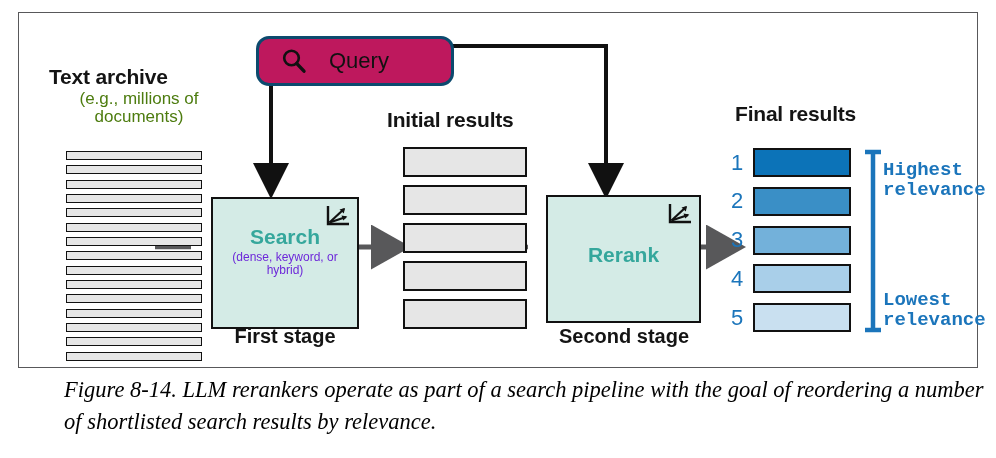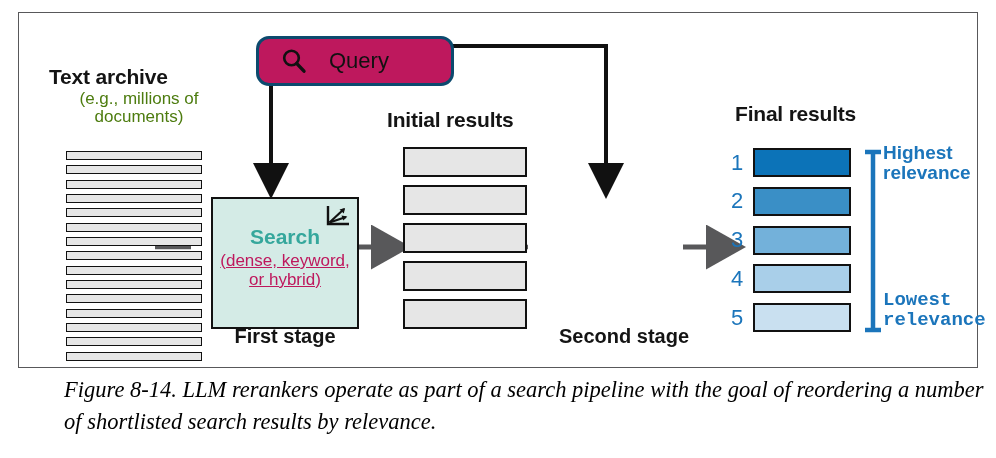--- a/index.html
+++ b/index.html
@@ -103,24 +103,23 @@
     position: absolute;
     left: 0; right: 0;
     text-align: center;
   }
   .stage-title {
     color: #35a79c;
     font-weight: bold;
     font-size: 21px;
   }
   .stage-detail {
-    color: #be185d;
-    font-size: 17px;
+    color: #6d28d9;
+    font-size: 12px;
     line-height: 1.12;
-    text-decoration: underline;
   }
   .corner-icon {
     position: absolute;
     right: 6px; top: 5px;
     width: 26px; height: 24px;
   }
   .stage-caption {
     position: absolute;
     font-weight: bold;
     font-size: 20px;
@@ -187,21 +186,21 @@
     width: 16px; height: 184px;
   }
   .relevance-label {
     position: absolute;
     color: #1b75bb;
     font-weight: bold;
     font-size: 19px;
     line-height: 1.05;
     text-align: left;
   }
-  #highest-relevance-label { left: 864px; top: 130px; width: 112px; }
+  #highest-relevance-label { left: 864px; top: 148px; width: 112px; font-family: Liberation Mono, monospace; }
   #lowest-relevance-label  { left: 864px; top: 278px; width: 112px; font-family: Liberation Mono, monospace; }
 
   
   #connectors {
     position: absolute;
     left: 0; top: 0;
     width: 960px; height: 356px;
     pointer-events: none;
   }
 
@@ -290,20 +289,30 @@
 
   <div class="abs hdr-bold" id="initial-results-title">Initial results</div>
   <div class="abs" id="initial-results-stack">
     <div class="initial-row"></div>
     <div class="initial-row"></div>
     <div class="initial-row"></div>
     <div class="initial-row"></div>
     <div class="initial-row"></div>
   </div>
 
+  <div class="stage-box" id="rerank-box">
+    <svg class="corner-icon" viewBox="0 0 26 24">
+      <path d="M3,2 L3,20 L24,20" fill="none" stroke="#111111" stroke-width="2.4"></path>
+      <line x1="4.5" y1="18.5" x2="19" y2="5" stroke="#111111" stroke-width="2.2"></line>
+      <path d="M14.5,5.5 L20,4 L18.8,9.6 z" fill="#111111"></path>
+      <line x1="4.5" y1="18.5" x2="21" y2="13" stroke="#111111" stroke-width="2.2"></line>
+      <path d="M16.5,11.5 L22.3,12.6 L18.3,16.6 z" fill="#111111"></path>
+    </svg>
+    <div class="stage-inner stage-title" style="top:46px;">Rerank</div>
+  </div>
   <div class="stage-caption" id="second-stage-caption">Second stage</div>
 
   <div class="abs hdr-bold" id="final-results-title">Final results</div>
   <div class="abs" id="final-results-list">
     <div class="final-row">
       <span class="rank-num">1</span>
       <span class="rank-bar" style="background:#0c73b8"></span>
     </div>
     <div class="final-row">
       <span class="rank-num">2</span>

